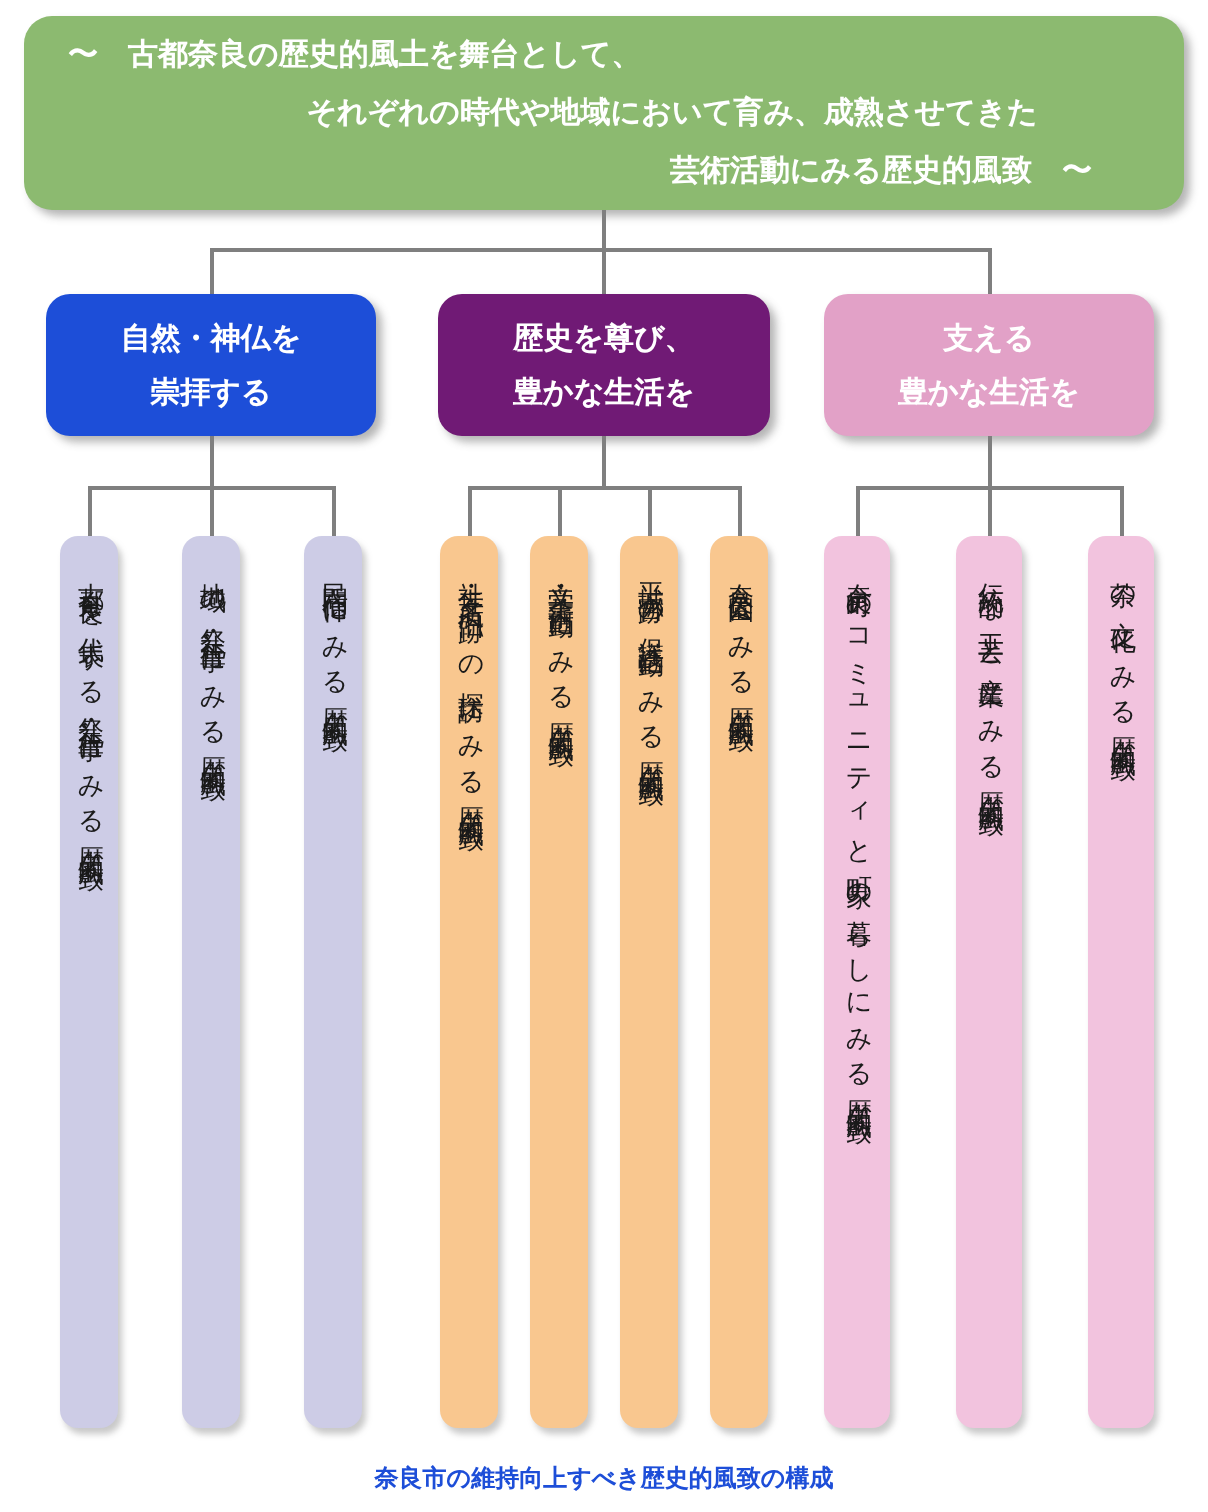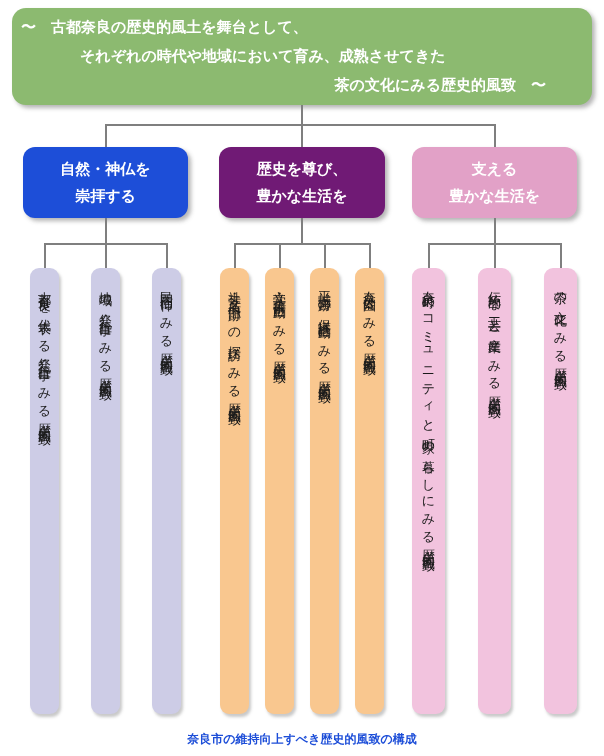--- a/index.html
+++ b/index.html
@@ -8,22 +8,22 @@
     font-family:"DejaVu Sans","Liberation Sans",sans-serif;overflow:hidden;
   }
   
   .root-box{
     position:absolute;left:12px;top:8px;width:580px;height:97px;
     background:#8CBA70;border-radius:14px;
     box-shadow:3px 3px 4px rgba(90,90,90,.45);
     color:#ffffff;font-weight:bold;font-size:15px;line-height:29px;
     padding-top:5px;box-sizing:border-box;
   }
-  .root-line1{padding-left:9px;}
-  .root-line2{padding-left:68px;}
+  .root-line1{padding-left:22px;}
+  .root-line2{padding-left:68px;text-align:center;}
   .root-line3{text-align:right;padding-right:46px;}
   
   .cat-box{
     position:absolute;top:147px;height:71px;border-radius:12px;
     box-shadow:3px 3px 4px rgba(90,90,90,.45);
     color:#ffffff;font-weight:bold;font-size:15px;line-height:27px;
     text-align:center;padding-top:9px;box-sizing:border-box;
   }
   .cat-nature{left:23px;width:165px;background:#1d4ed8;}
   .cat-history{left:219px;width:166px;background:#701a75;}
@@ -50,21 +50,21 @@
   }
 </style>
 </head>
 <body>
 
 <div id="stage">
 
   <div class="root-box">
     <div class="root-line1">〜　古都奈良の歴史的風土を舞台として、</div>
     <div class="root-line2">それぞれの時代や地域において育み、成熟させてきた</div>
-    <div class="root-line3">茶の文化にみる歴史的風致　〜</div>
+    <div class="root-line3">芸術活動にみる歴史的風致　〜</div>
   </div>
 
   <div class="line" style="left:301px;top:105px;width:2px;height:19px;"></div>
   <div class="line" style="left:104.5px;top:124px;width:390px;height:2px;"></div>
   <div class="line" style="left:104.5px;top:124px;width:2px;height:23px;"></div>
   <div class="line" style="left:301px;top:124px;width:2px;height:23px;"></div>
   <div class="line" style="left:493.5px;top:124px;width:2px;height:23px;"></div>
 
   <div class="cat-box cat-nature">
     <div>自然・神仏を</div>

